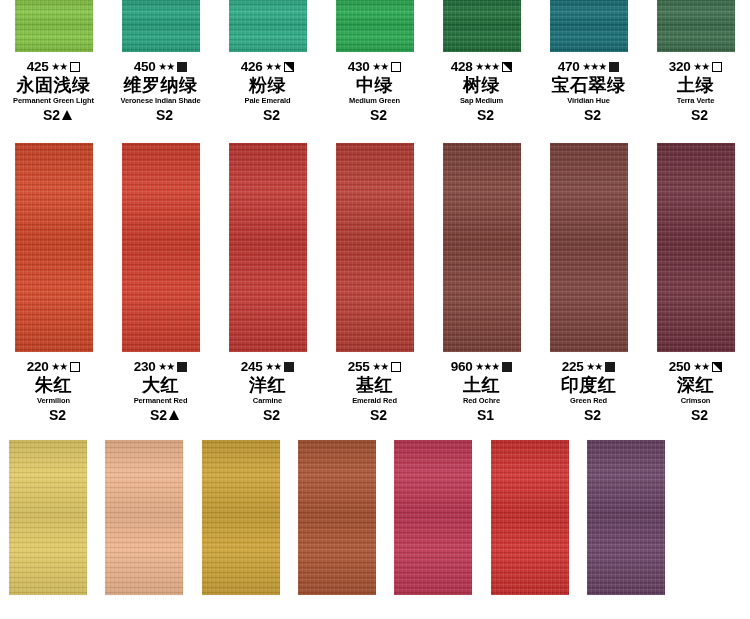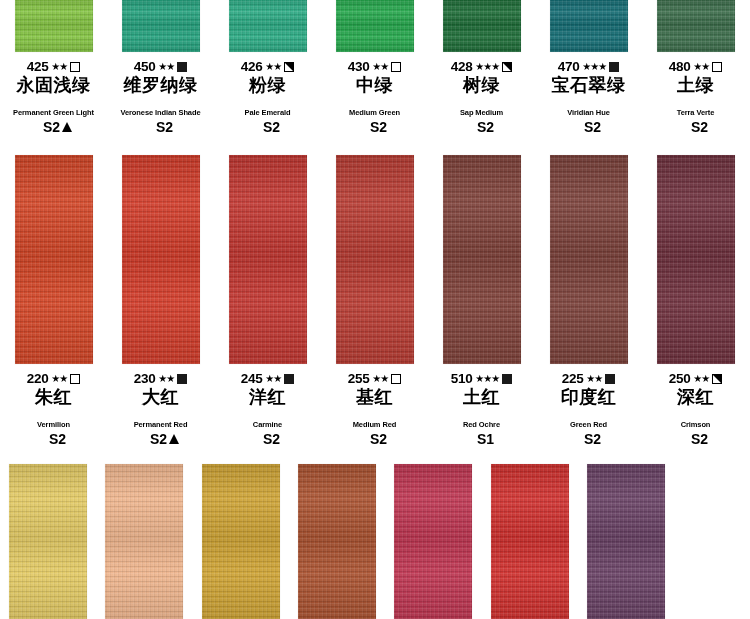--- a/index.html
+++ b/index.html
@@ -131,21 +131,21 @@
   .name-cn {
     font-size: 18px;
     font-weight: bold;
     letter-spacing: 0.5px;
     margin-top: 1px;
   }
   .name-en {
     font-size: 7.5px;
     font-weight: bold;
     letter-spacing: -0.1px;
-    margin-top: 14px;
+    margin-top: 2px;
     transform: scaleY(0.95);
     text-align: center;
   }
   .series-line {
     display: flex;
     align-items: center;
     justify-content: center;
     gap: 2px;
     margin-top: 3px;
     padding-left: 8px;
@@ -279,21 +279,21 @@
           </div>
         </div>
       </div>
       <div class="cell">
         <div class="patch" style="height: 52px; background: rgb(58, 107, 73);">
           <div class="grain"></div>
           <div class="shade"></div>
         </div>
         <div class="label">
           <div class="code-line">
-            <span class="code">480</span>
+            <span class="code">320</span>
             <span class="stars">★★</span>
             <span class="opacity-box halflight"></span>
           </div>
           <div class="name-cn">土绿</div>
           <div class="name-en">Terra Verte</div>
           <div class="series-line">
             <span class="series">S2</span>
           </div>
         </div>
       </div>
@@ -362,34 +362,34 @@
           <div class="grain"></div>
           <div class="shade"></div>
         </div>
         <div class="label">
           <div class="code-line">
             <span class="code">255</span>
             <span class="stars">★★</span>
             <span class="opacity-box"></span>
           </div>
           <div class="name-cn">基红</div>
-          <div class="name-en">Medium Red</div>
+          <div class="name-en">Emerald Red</div>
           <div class="series-line">
             <span class="series">S2</span>
           </div>
         </div>
       </div>
       <div class="cell">
         <div class="patch" style="height: 209px; background: rgb(125, 64, 56);">
           <div class="grain"></div>
           <div class="shade"></div>
         </div>
         <div class="label">
           <div class="code-line">
-            <span class="code">510</span>
+            <span class="code">960</span>
             <span class="stars">★★★</span>
             <span class="opacity-box filled"></span>
           </div>
           <div class="name-cn">土红</div>
           <div class="name-en">Red Ochre</div>
           <div class="series-line">
             <span class="series">S1</span>
           </div>
         </div>
       </div>

